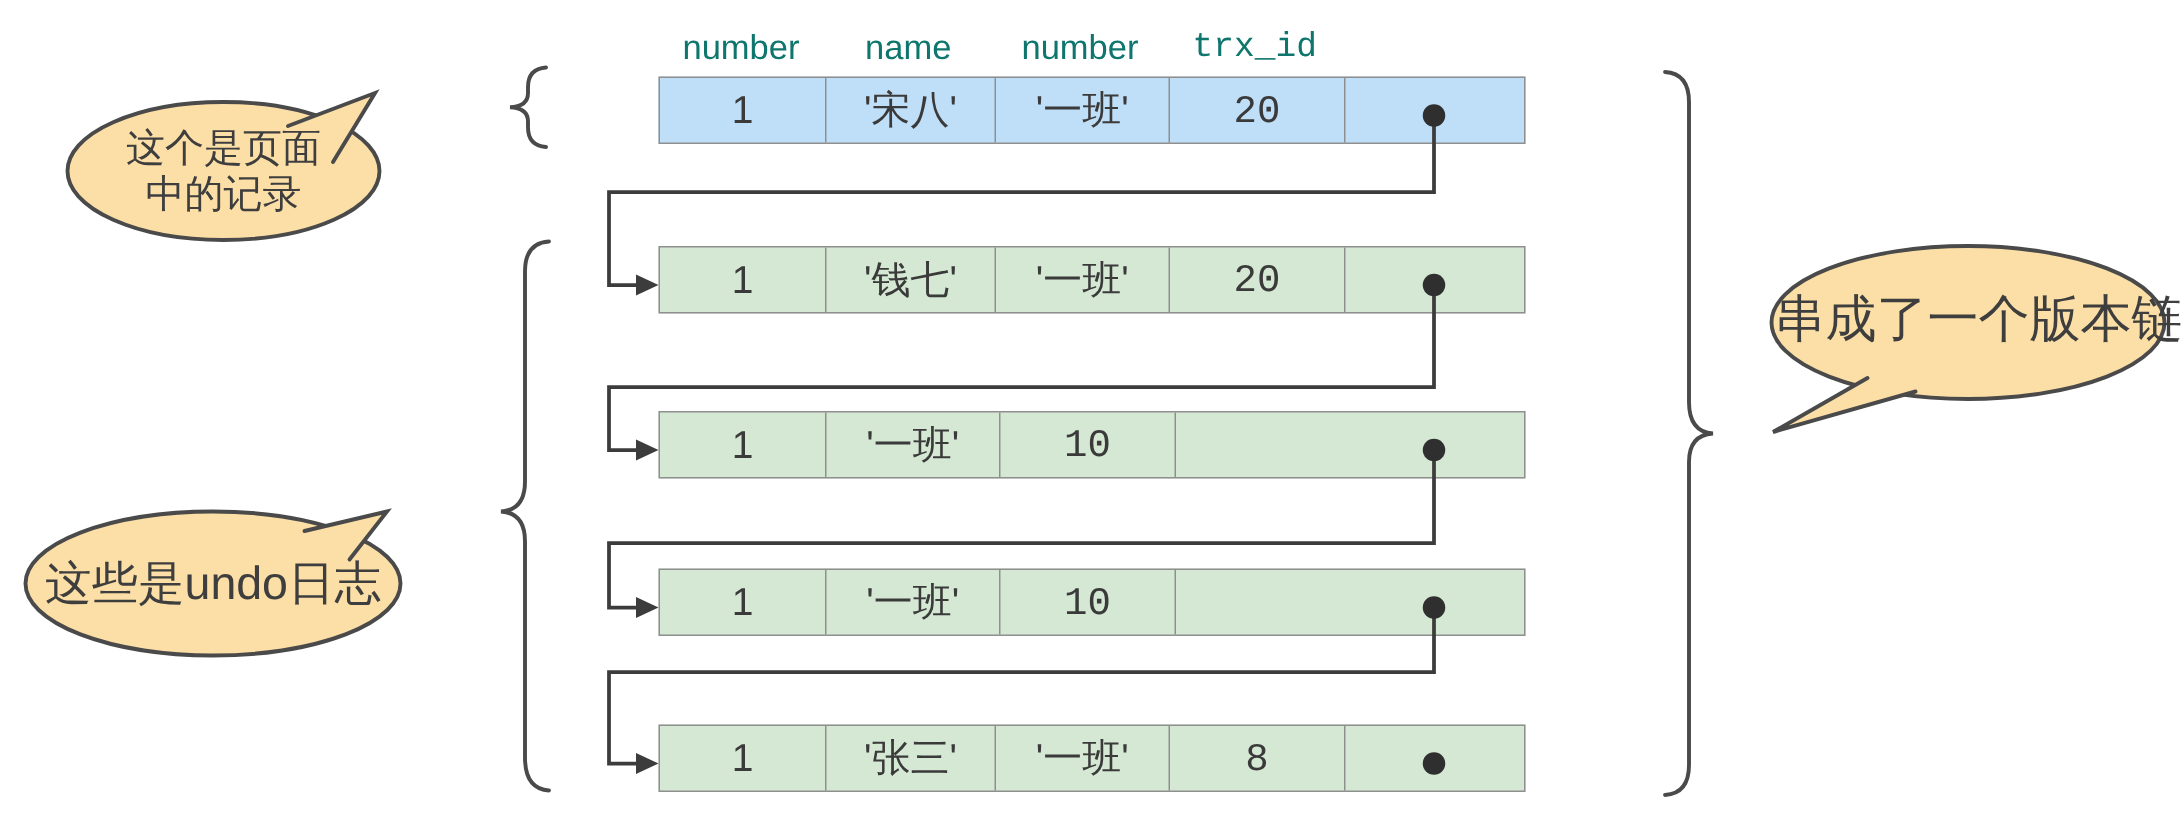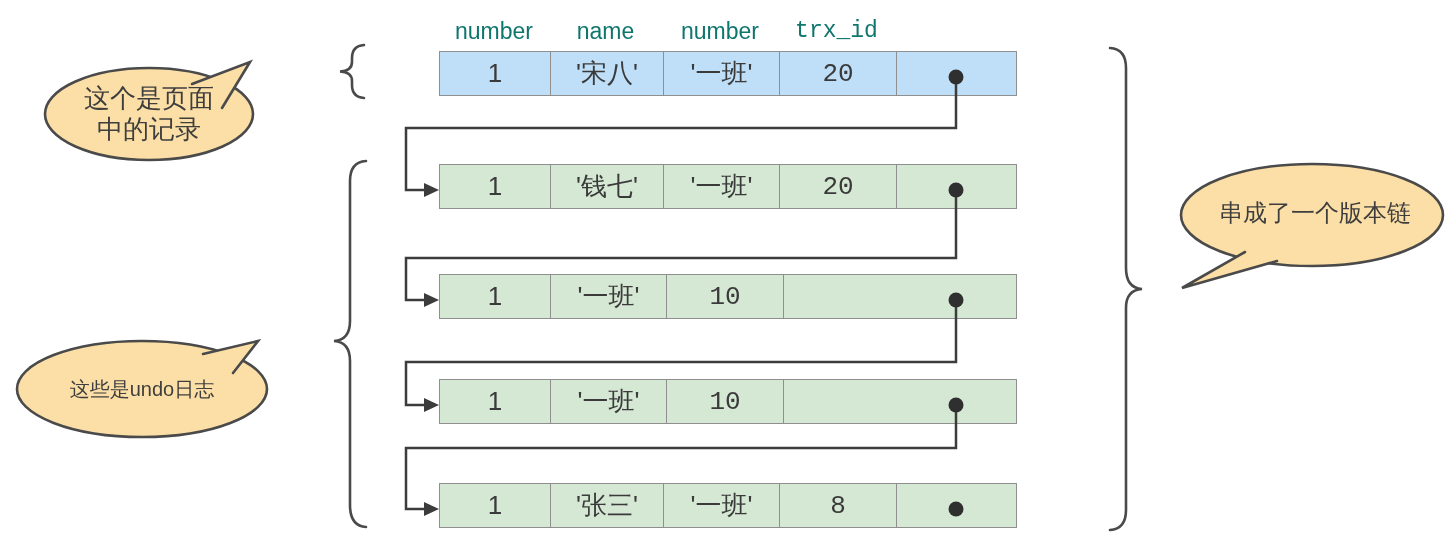--- a/index.html
+++ b/index.html
@@ -19,22 +19,22 @@
   .page-record{background:#bfdef7;}
   .undo-log{background:#d5e8d4;}
 
   
   #overlay{position:absolute;left:0;top:0;width:1456px;height:555px;pointer-events:none;}
 
   
   .callout-text{position:absolute;color:#3e3e3e;text-align:center;white-space:nowrap;}
   .callout-text.two-line{white-space:normal;}
   #callout1-text{left:47px;top:83px;width:204px;font-size:26px;line-height:31px;}
-  #callout2-text{left:17px;top:374px;width:250px;font-size:20px;line-height:30px;}
-  #callout3-text{left:1183px;top:198px;width:264px;font-size:24px;line-height:30px;}
+  #callout2-text{left:17px;top:374px;width:250px;font-size:31px;line-height:30px;}
+  #callout3-text{left:1183px;top:198px;width:264px;font-size:34px;line-height:30px;}
 </style>
 </head>
 <body>
 
 <div id="canvas">
 
   <div class="header-row">
     <span class="header-cell w0">number</span>
     <span class="header-cell w1">name</span>
     <span class="header-cell w2">number</span>

